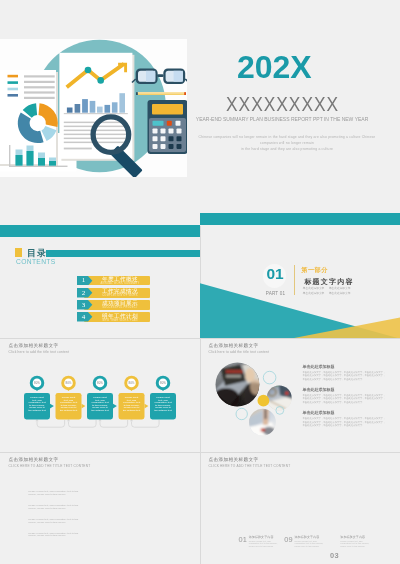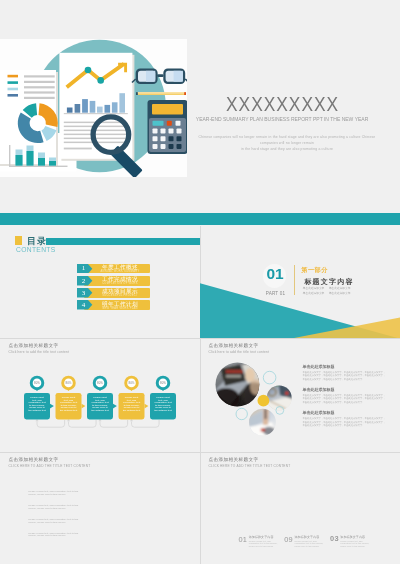--- a/index.html
+++ b/index.html
@@ -140,33 +140,35 @@
           </g>
           <g fill="#1c3a4e">
             <rect x="168.5" y="97.2" width="5" height="5" rx="0.8"></rect>
             <rect x="176.5" y="97.2" width="5" height="5" rx="0.8"></rect>
             <rect x="168.5" y="104.9" width="5" height="5" rx="0.8"></rect>
             <rect x="176.5" y="104.9" width="5" height="5" rx="0.8"></rect>
           </g>
         </g>
       </g>
     </svg>
+    <div style="position:absolute;left:190px;top:12.2px;width:168.6px;text-align:center;
+                font-size:32px;font-weight:bold;color:#1a9aa8;letter-spacing:0px;line-height:32px;">202X</div>
     <div style="position:absolute;left:198px;top:55.5px;width:169.2px;text-align:center;
                 font-size:19.3px;color:#787878;letter-spacing:1.1px;line-height:19.3px;transform:scaleX(0.9);transform-origin:center;">XXXXXXXXX</div>
     <div style="position:absolute;left:195.8px;top:78.1px;width:170.7px;text-align:center;
                 font-size:5px;color:#9b9b9b;letter-spacing:0.0px;line-height:5px;white-space:nowrap;">YEAR-END SUMMARY PLAN BUSINESS REPORT PPT IN THE NEW YEAR</div>
     <div style="position:absolute;left:194px;top:94.5px;width:186px;text-align:center;
                 font-size:3.4px;line-height:6px;color:#b2b2b2;letter-spacing:0.18px;">
       <div>Chinese  companies  will no longer remain in the hard stage and they are also promoting a culture Chinese</div>
       <div>companies  will no longer remain</div>
       <div>in the hard stage and they are also promoting a culture</div>
     </div>
   </div>
 
-  <div class="slide" style="left:0;top:177px;width:200px;height:161px;text-decoration:underline;">
+  <div class="slide" style="left:0;top:189px;width:200px;height:161px;text-decoration:underline;">
     <div style="position:absolute;left:0;top:36px;width:200px;height:12px;background:#1fa3ac"></div>
     <div style="position:absolute;left:15px;top:59.3px;width:6.6px;height:8.8px;background:#efc03c"></div>
     <div style="position:absolute;left:27px;top:58px;font-size:9px;font-weight:bold;color:#2d6e75;letter-spacing:1px;">目录</div>
     <div style="position:absolute;left:45.9px;top:61px;width:154px;height:6.6px;background:#1fa3ac"></div>
     <div style="position:absolute;left:16px;top:69.3px;font-size:6.7px;color:#6cbfc8;letter-spacing:0.35px;">CONTENTS</div>
     <div id="contents-list">
         <div style="position: absolute; left: 0px; top: 86.9px; width: 200px; height: 9.6px;">
           <div style="position:absolute;left:84px;top:0;width:66px;height:9.6px;background:#efc03c;border-radius:1px"></div>
           <svg width="16" height="9.6" viewBox="0 0 16 9.6" style="position:absolute;left:77.1px;top:0">
             <path d="M0,0 H11 L15.3,4.8 L11,9.6 H0 Z" fill="#2aa3ad"></path>
@@ -410,19 +412,19 @@
           <div style="position:absolute;left:0;top:1.4px;font-size:7.4px;color:#9b9b9b;font-weight:normal;letter-spacing:0.2px;line-height:7.4px;">01</div>
           <div style="position:absolute;left:10.2px;top:0.3px;font-size:3px;color:#909090;letter-spacing:0.1px;">添加标题文字内容</div>
           <div style="position:absolute;left:10.2px;top:4.6px;width:31px;font-size:2.1px;line-height:2.75px;color:#c0c0c0;">Please explain text, add explanatory text to this column, please refer to this column</div>
         </div>
         <div style="position:absolute;left:84.3px;top:82px;width:44px;">
           <div style="position:absolute;left:0;top:1.4px;font-size:7.4px;color:#9b9b9b;font-weight:normal;letter-spacing:0.2px;line-height:7.4px;">09</div>
           <div style="position:absolute;left:10.2px;top:0.3px;font-size:3px;color:#909090;letter-spacing:0.1px;">添加标题文字内容</div>
           <div style="position:absolute;left:10.2px;top:4.6px;width:31px;font-size:2.1px;line-height:2.75px;color:#c0c0c0;">Please explain text, add explanatory text to this column, please refer to this column</div>
         </div>
         <div style="position:absolute;left:130.1px;top:82px;width:44px;">
-          <div style="position:absolute;left:0;top:0;font-size:7.4px;color:#9b9b9b;font-weight:bold;letter-spacing:0.2px;line-height:7.4px;">03</div>
+          <div style="position:absolute;left:0;top:17px;font-size:7.4px;color:#9b9b9b;font-weight:bold;letter-spacing:0.2px;line-height:7.4px;">03</div>
           <div style="position:absolute;left:10.2px;top:0.3px;font-size:3px;color:#909090;letter-spacing:0.1px;">添加标题文字内容</div>
           <div style="position:absolute;left:10.2px;top:4.6px;width:31px;font-size:2.1px;line-height:2.75px;color:#c0c0c0;">Please explain text, add explanatory text to this column, please refer to this column</div>
         </div>
       </div>
   </div>
 </div>
 
 </body></html>

